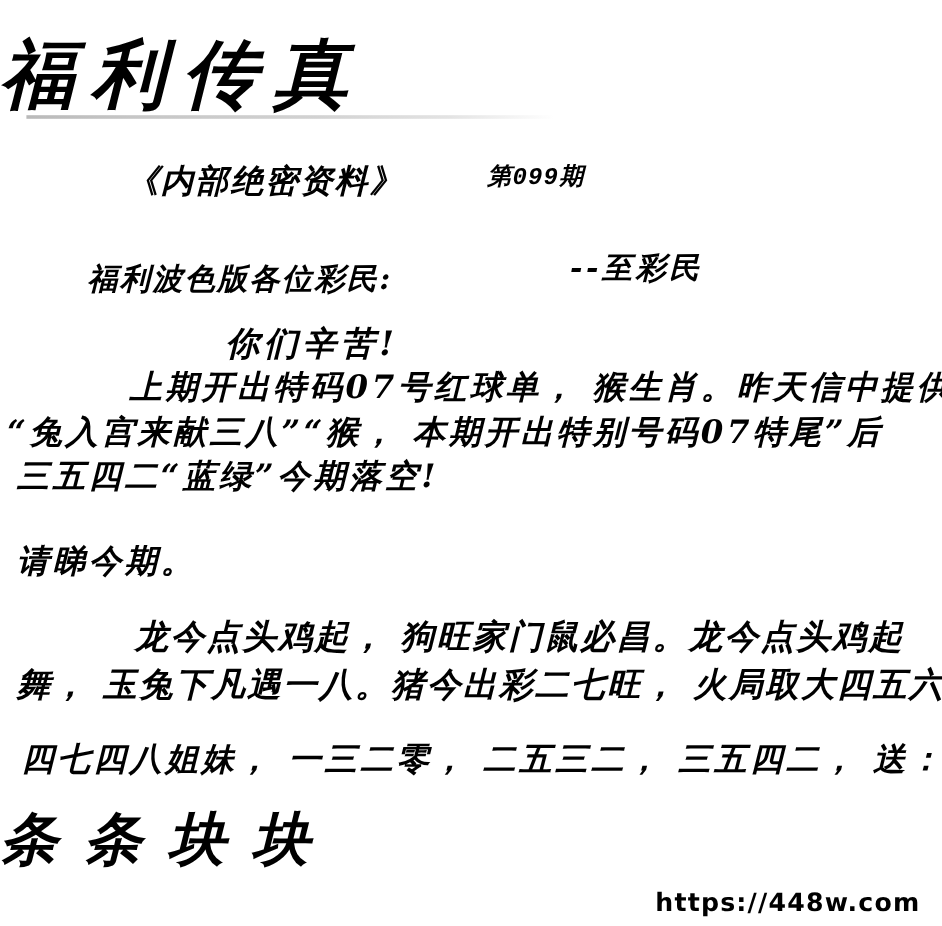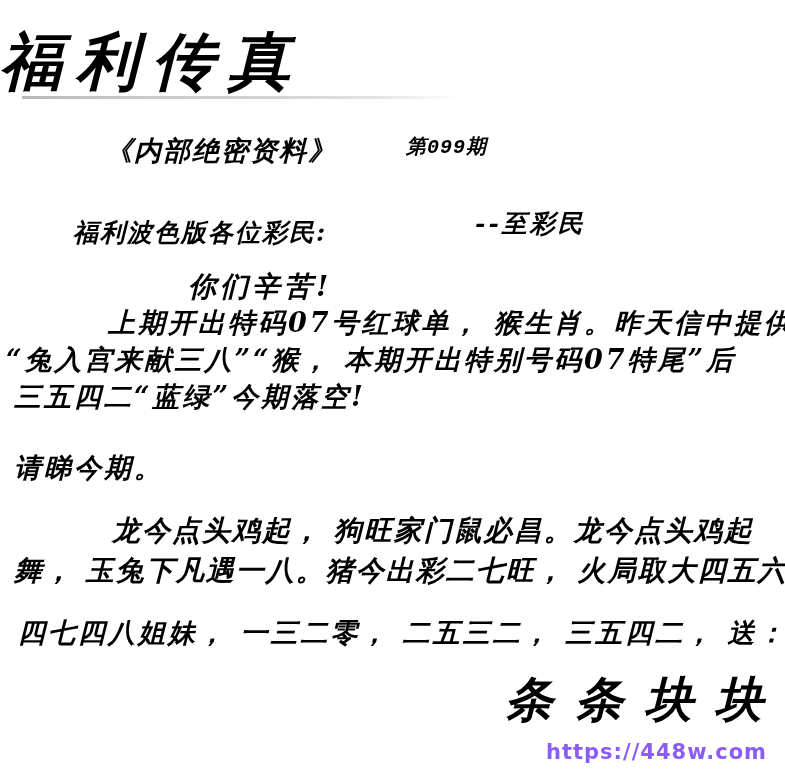--- a/index.html
+++ b/index.html
@@ -55,32 +55,32 @@
 
   .poem-line-1 { top: 512px; left: 112px; font-size: 28px; letter-spacing: 2px; }
   .poem-line-2 { top: 552px; left: 14px;  font-size: 28px; letter-spacing: 2px; }
 
   .numbers-line { top: 615px; left: 18px; font-size: 27px; letter-spacing: 3px; }
 
   .footer-slogan {
     top: 668px;
     left: 0;
     width: 100%;
-    text-align: right;
+    text-align: left;
     font-size: 48px;
     letter-spacing: 22px;
   }
   .watermark {
     top: 740px;
     right: 18px;
     font-family: "DejaVu Sans", "Liberation Sans", sans-serif;
     font-weight: 700;
     font-style: normal;
     font-size: 21px;
-    color: #8b5cf6;
+    color: #000000;
     letter-spacing: 1px;
     white-space: nowrap;
   }
 </style>
 </head>
 <body>
 
 <div class="sheet">
 
   <div class="abs cal title">福利传真</div>

